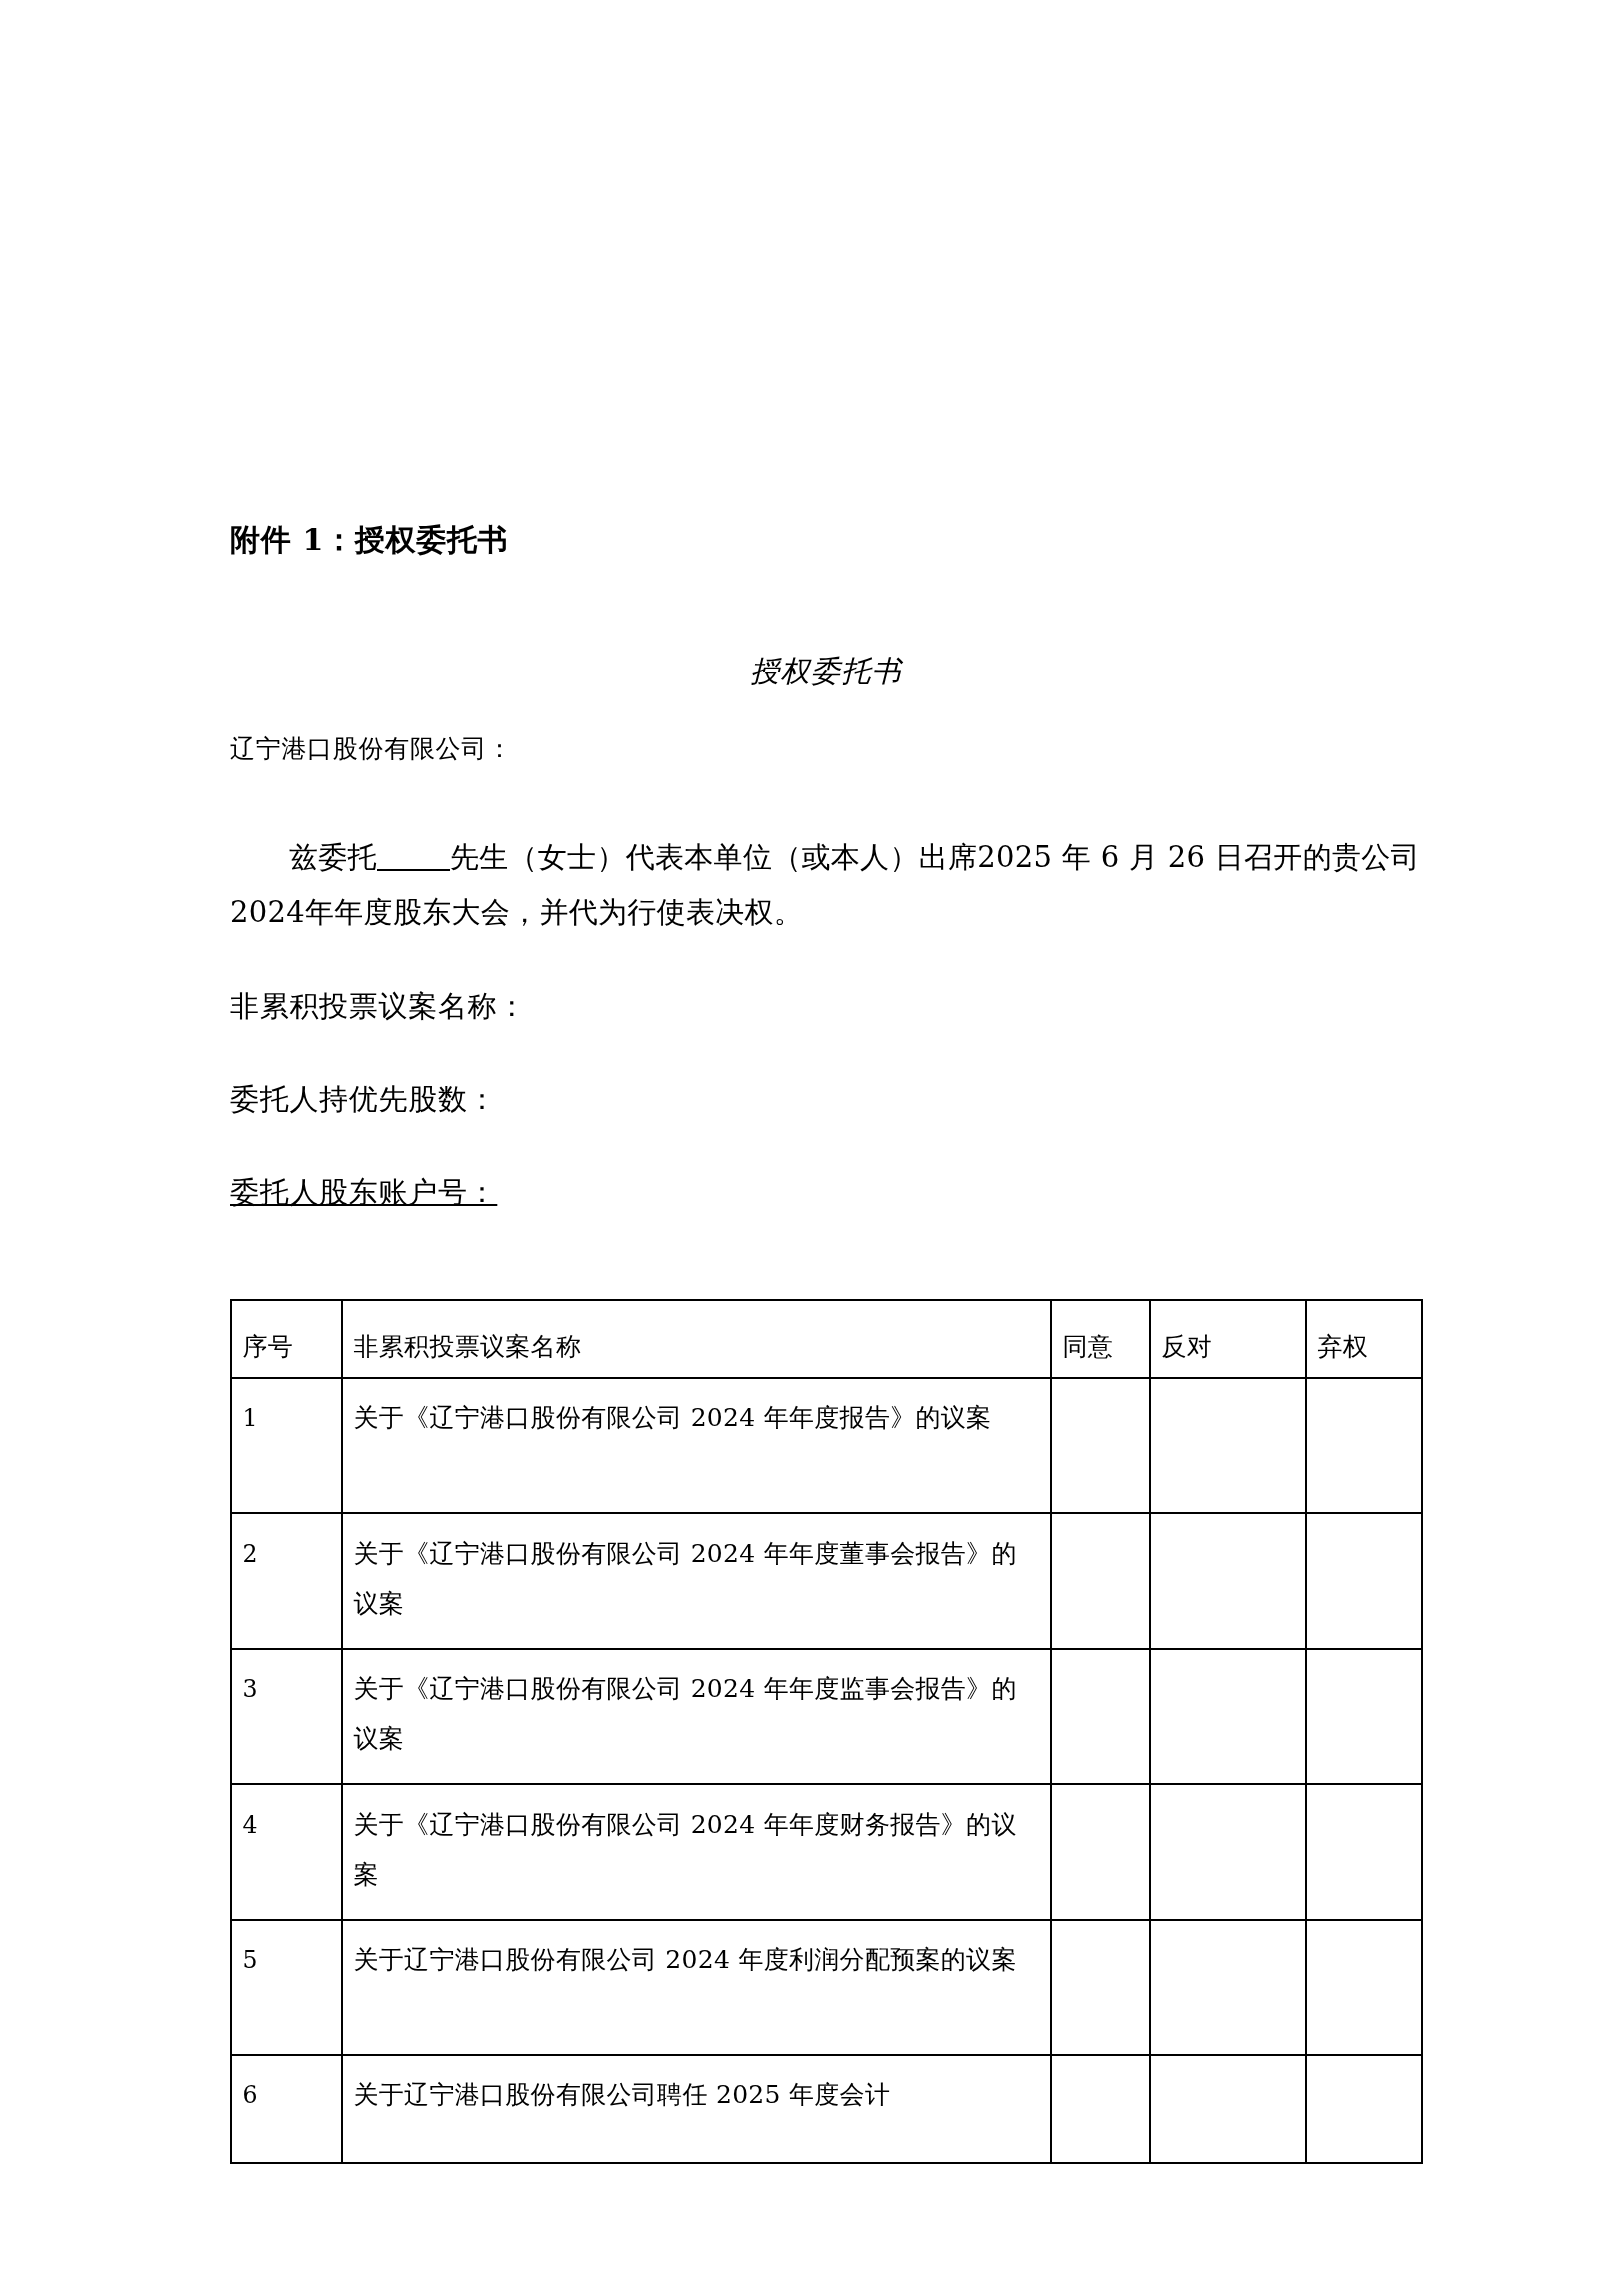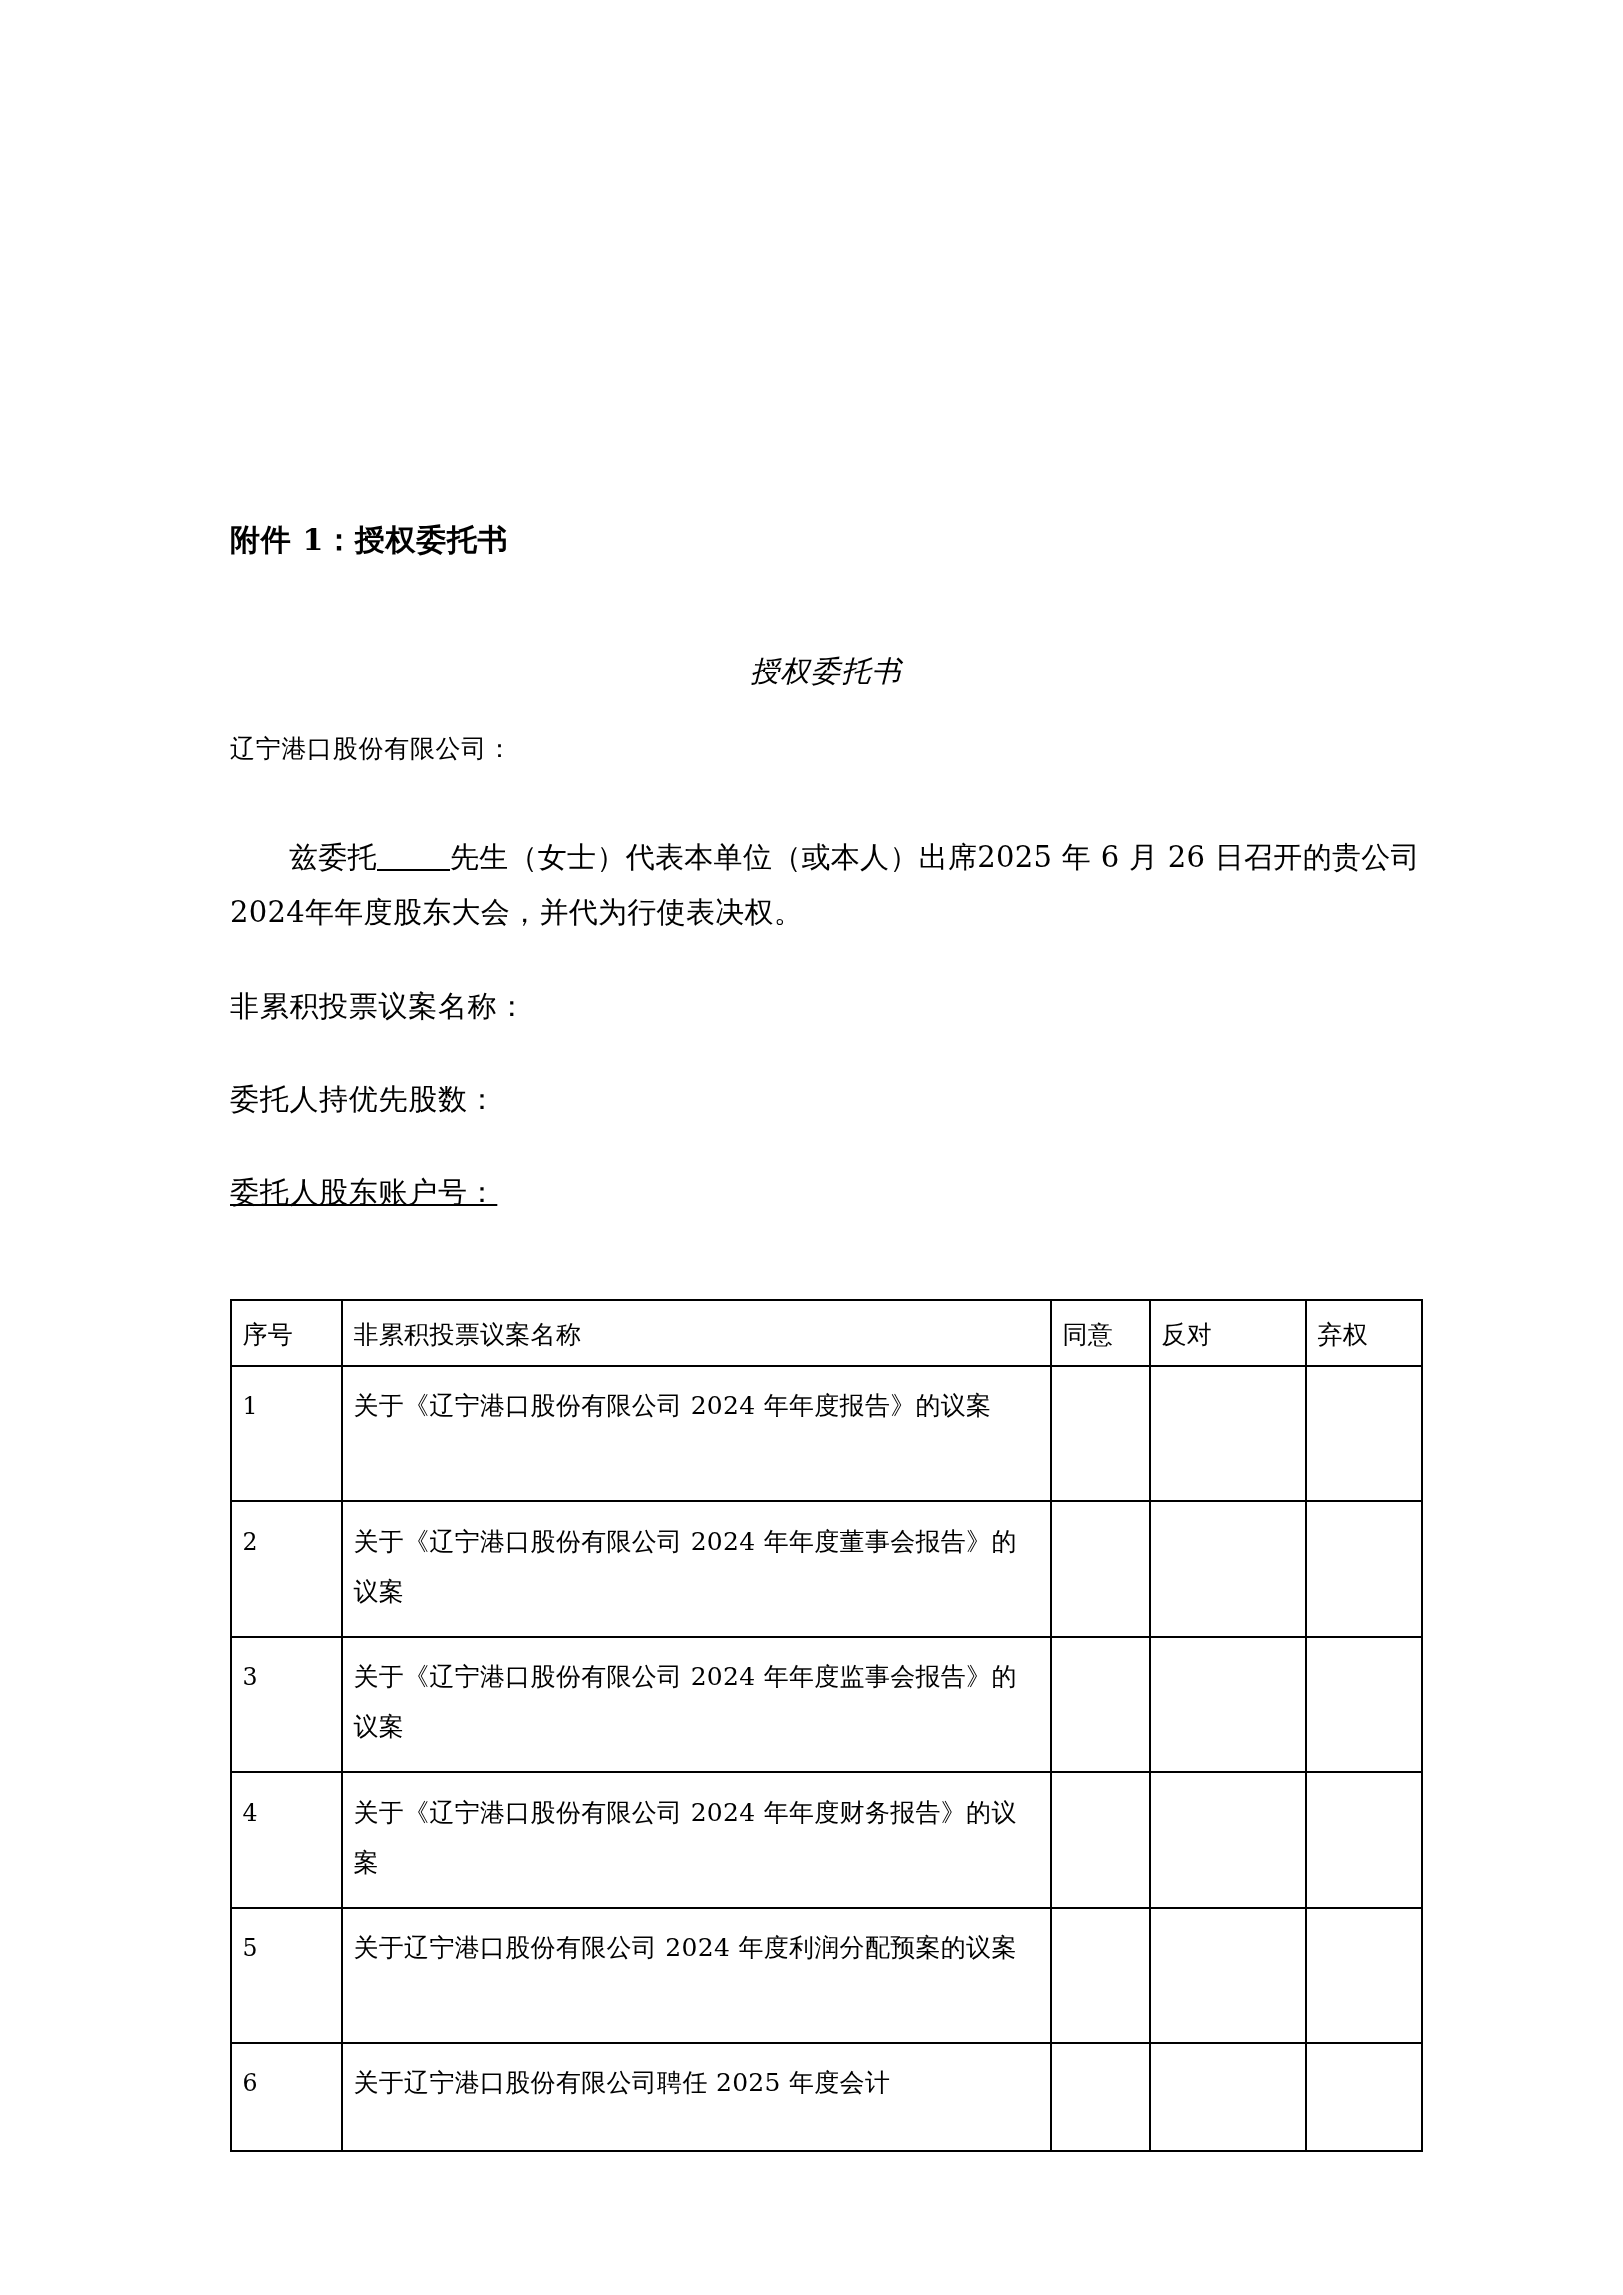--- a/index.html
+++ b/index.html
@@ -116,21 +116,21 @@
   }
   .col-seq     { width: 111px; }
   .col-name    { width: 709px; }
   .col-agree   { width: 99px; }
   .col-against { width: 156px; }
   .col-abstain { width: 116px; }
 
   .vote-table thead td {
     height: 60px;
     line-height: 60px;
-    padding-top: 4px;
+    padding-top: 16px;
   }
   .vote-table tbody td {
     height: 119px;
     padding-top: 14.4px;
     line-height: 50px;
   }
   .vote-table tbody tr.row-last td {
     height: 92px;
   }
   .cell-seq { font-size: 23.6px; }

